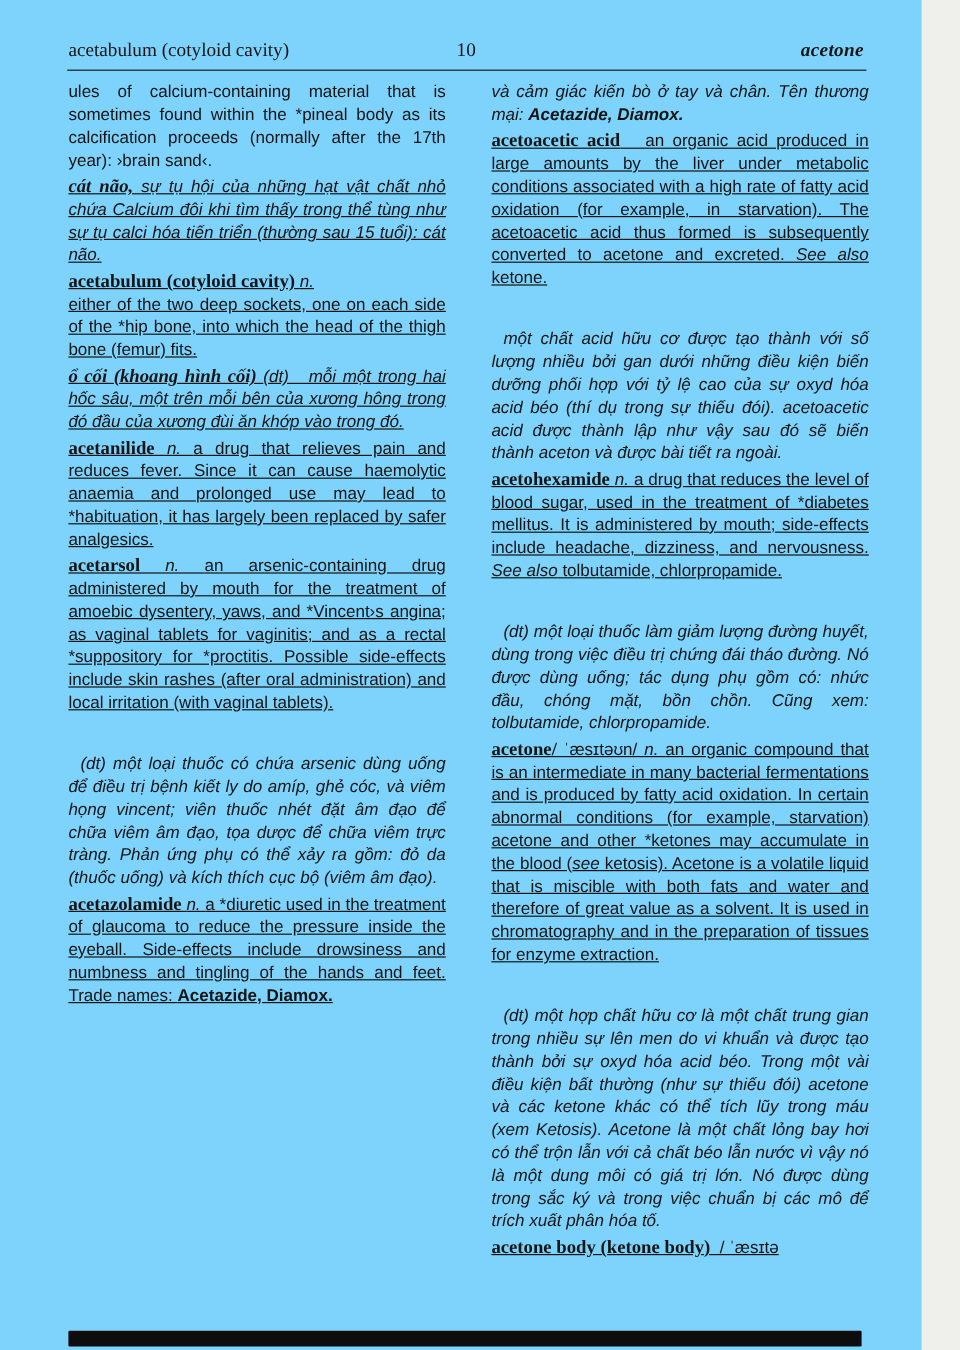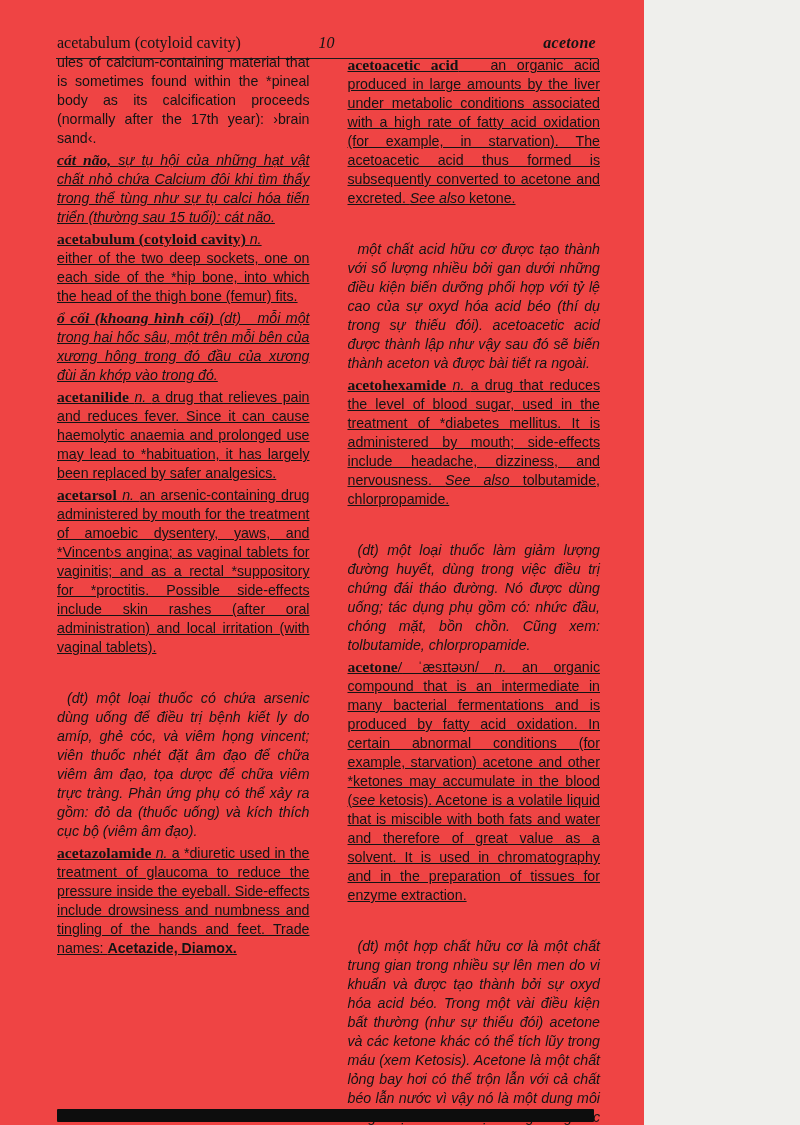--- a/index.html
+++ b/index.html
@@ -1,46 +1,46 @@
 <!DOCTYPE html>
 <html><head>
 <meta charset="utf-8">
 <style>
   * { margin: 0; padding: 0; box-sizing: border-box; }
   html, body { width: 800px; background: #efefec; }
   .page {
     position: relative;
-    width: 644px;
+    width: 768px;
     height: 1125px;
-    background: #ef4444;
+    background: #7dd3fc;
     color: #141414;
     font-family: "Liberation Sans", sans-serif;
     overflow: hidden;
   }
   .header-row {
     position: absolute;
     top: 34px; left: 57px; right: 48px;
     display: grid;
     grid-template-columns: 1fr auto 1fr;
     align-items: baseline;
     font-family: "Liberation Serif", serif;
     font-size: 16px;
   }
   .header-left  { text-align: left; }
-  .header-center{ text-align: left; font-style: italic; }
+  .header-center{ text-align: left; }
   .header-right { text-align: right; font-weight: bold; letter-spacing: 0.3px; font-style: italic; }
   .rule {
     position: absolute;
     top: 58px; left: 56px; right: 46px;
     height: 0;
     border-top: 1.6px solid #1b1b1b;
   }
   .columns {
     position: absolute;
-    top: 53px; left: 57px; right: 44px;
+    top: 68px; left: 57px; right: 44px;
     display: flex;
     gap: 38px;
   }
   .column {
     flex: 1 1 0;
     min-width: 0;
     font-size: 14.2px;
     line-height: 19px;
     text-align: justify;
   }
@@ -90,24 +90,26 @@
         <p class="block en-cont"><span class="seg-plain">ules of calcium-containing material that is sometimes found within the *pineal body as its calcification proceeds (normally after the 17th year): ›brain sand‹.</span></p>
         <p class="block vn-entry"><span class="seg-vn-headword">cát não, </span><span class="seg-vn">sự tụ hội của những hạt vật chất nhỏ chứa Calcium đôi khi tìm thấy trong thể tùng như sự tụ calci hóa tiến triển (thường sau 15 tuổi): cát não.</span></p>
         <p class="block entry"><span class="seg-headword">acetabulum (cotyloid cavity) </span><span class="seg-pos">n.</span><br><span class="seg-plain">either of the two deep sockets, one on each side of the *hip bone, into which the head of the thigh bone (femur) fits.</span></p>
         <p class="block vn-entry"><span class="seg-vn-headword">ổ cối (khoang hình cối) </span><span class="seg-vn">(dt)&nbsp;&nbsp;&nbsp;mỗi một trong hai hốc sâu, một trên mỗi bên của xương hông trong đó đầu của xương đùi ăn khớp vào trong đó.</span></p>
         <p class="block entry"><span class="seg-headword">acetanilide </span><span class="seg-pos">n. </span><span class="seg-plain">a drug that relieves pain and reduces fever. Since it can cause haemolytic anaemia and prolonged use may lead to *habituation, it has largely been replaced by safer analgesics.</span></p>
         <p class="block entry"><span class="seg-headword">acetarsol </span><span class="seg-pos">n. </span><span class="seg-plain">an arsenic-containing drug administered by mouth for the treatment of amoebic dysentery, yaws, and *Vincent›s angina; as vaginal tablets for vaginitis; and as a rectal *suppository for *proctitis. Possible side-effects include skin rashes (after oral administration) and local irritation (with vaginal tablets).</span></p>
         <p class="block vn-body"><span class="seg-vn">(dt) một loại thuốc có chứa arsenic dùng uống để điều trị bệnh kiết ly do amíp, ghẻ cóc, và viêm họng vincent; viên thuốc nhét đặt âm đạo để chữa viêm âm đạo, tọa dược để chữa viêm trực tràng. Phản ứng phụ có thể xảy ra gồm: đỏ da (thuốc uống) và kích thích cục bộ (viêm âm đạo).</span></p>
         <p class="block entry"><span class="seg-headword">acetazolamide </span><span class="seg-pos">n. </span><span class="seg-plain">a *diuretic used in the treatment of glaucoma to reduce the pressure inside the eyeball. Side-effects include drowsiness and numbness and tingling of the hands and feet. Trade names: </span><span class="seg-bold">Acetazide, Diamox.</span></p>
       </div>
     <div class="column" id="right-column">
+        <p class="block vn-cont"><span class="seg-vn">và cảm giác kiến bò ở tay và chân. Tên thương mại: </span><span class="seg-vn-bold">Acetazide, Diamox.</span></p>
         <p class="block entry"><span class="seg-headword">acetoacetic acid</span><span class="seg-plain">&nbsp;&nbsp;&nbsp;an organic acid produced in large amounts by the liver under metabolic conditions associated with a high rate of fatty acid oxidation (for example, in starvation). The acetoacetic acid thus formed is subsequently converted to acetone and excreted. </span><span class="seg-italic">See also</span><span class="seg-plain"> ketone.</span></p>
         <p class="block vn-body"><span class="seg-vn">một chất acid hữu cơ được tạo thành với số lượng nhiều bởi gan dưới những điều kiện biến dưỡng phối hợp với tỷ lệ cao của sự oxyd hóa acid béo (thí dụ trong sự thiếu đói). acetoacetic acid được thành lập như vậy sau đó sẽ biến thành aceton và được bài tiết ra ngoài.</span></p>
         <p class="block entry"><span class="seg-headword">acetohexamide </span><span class="seg-pos">n. </span><span class="seg-plain">a drug that reduces the level of blood sugar, used in the treatment of *diabetes mellitus. It is administered by mouth; side-effects include headache, dizziness, and nervousness. </span><span class="seg-italic">See also</span><span class="seg-plain"> tolbutamide, chlorpropamide.</span></p>
         <p class="block vn-body"><span class="seg-vn">(dt) một loại thuốc làm giảm lượng đường huyết, dùng trong việc điều trị chứng đái tháo đường. Nó được dùng uống; tác dụng phụ gồm có: nhức đầu, chóng mặt, bồn chồn. Cũng xem: tolbutamide, chlorpropamide.</span></p>
         <p class="block entry"><span class="seg-headword">acetone/</span><span class="seg-plain"> ˈæsɪtəʊn/ </span><span class="seg-pos">n. </span><span class="seg-plain">an organic compound that is an intermediate in many bacterial fermentations and is produced by fatty acid oxidation. In certain abnormal conditions (for example, starvation) acetone and other *ketones may accumulate in the blood (</span><span class="seg-italic">see</span><span class="seg-plain"> ketosis). Acetone is a volatile liquid that is miscible with both fats and water and therefore of great value as a solvent. It is used in chromatography and in the preparation of tissues for enzyme extraction.</span></p>
         <p class="block vn-body"><span class="seg-vn">(dt) một hợp chất hữu cơ là một chất trung gian trong nhiều sự lên men do vi khuẩn và được tạo thành bởi sự oxyd hóa acid béo. Trong một vài điều kiện bất thường (như sự thiếu đói) acetone và các ketone khác có thể tích lũy trong máu (xem Ketosis). Acetone là một chất lỏng bay hơi có thể trộn lẫn với cả chất béo lẫn nước vì vậy nó là một dung môi có giá trị lớn. Nó được dùng trong sắc ký và trong việc chuẩn bị các mô để trích xuất phân hóa tố.</span></p>
+        <p class="block entry"><span class="seg-headword">acetone body (ketone body)</span><span class="seg-plain">&nbsp;&nbsp;/ ˈæsɪtə</span></p>
       </div>
   </div>
 
   <div class="scan-bar"></div>
 
 </div>
 
 </body></html>

